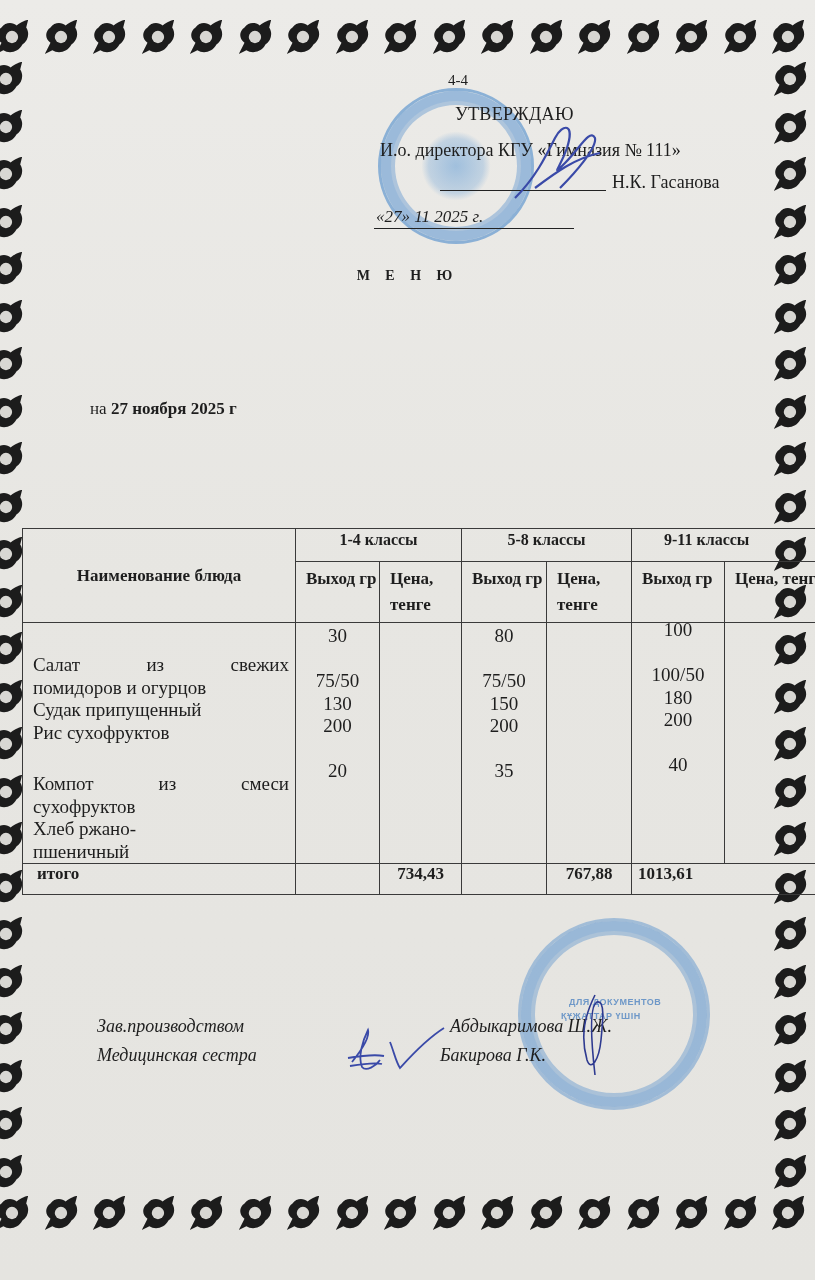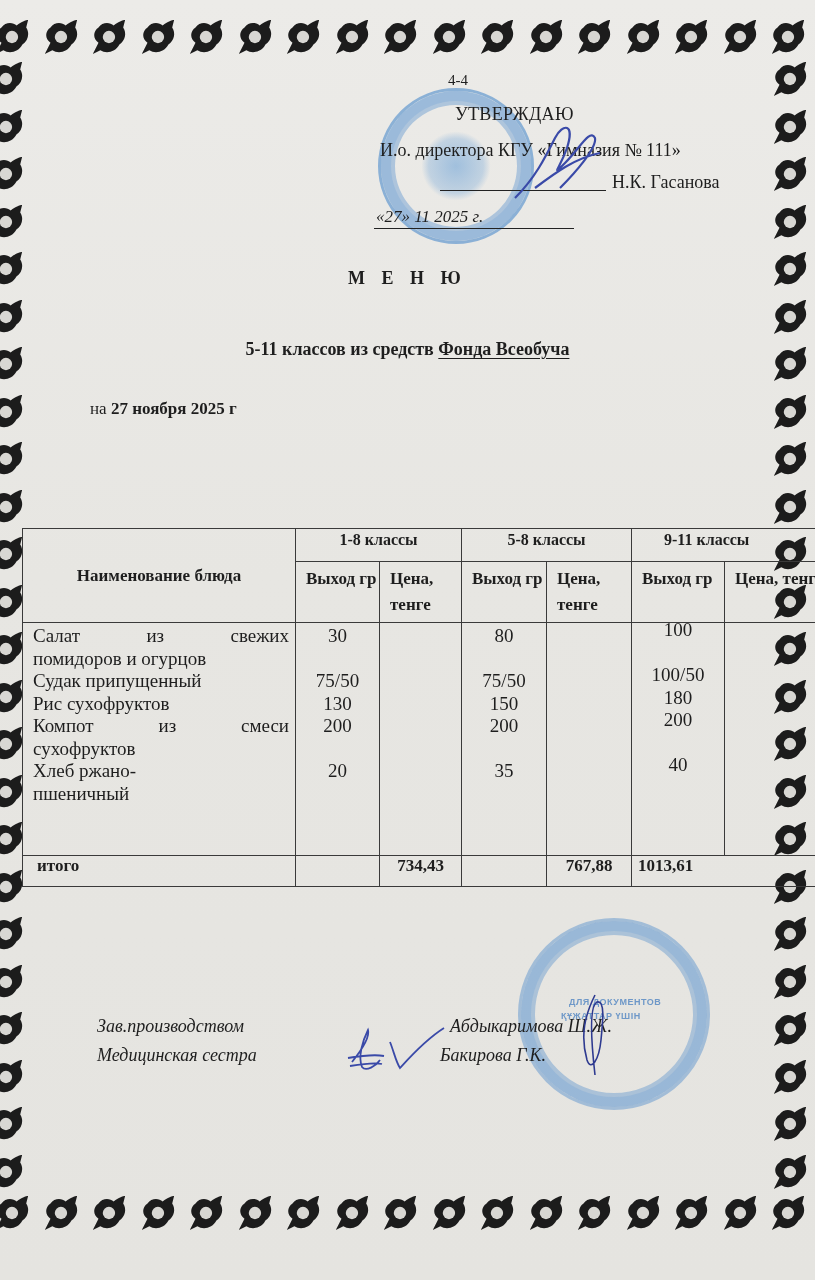--- a/index.html
+++ b/index.html
@@ -36,21 +36,21 @@
 
   .txt { position:absolute; white-space:nowrap; }
   .approve-num { left:448px; top:72px; font-size:15px; }
   .approve-title { left:455px; top:104px; font-size:18px; letter-spacing:0.3px; }
   .approve-role { left:380px; top:140px; font-size:18px; }
   .approve-line { position:absolute; left:440px; top:190px; width:166px; border-top:1.5px solid #222; }
   .approve-name { left:612px; top:172px; font-size:18px; }
   .approve-date { left:376px; top:207px; font-size:17px; font-style:italic; }
   .approve-date-line { position:absolute; left:374px; top:228px; width:200px; border-top:1.5px solid #222; }
 
-  .title-menu { left:0; width:815px; text-align:center; top:268px; font-size:18px; font-weight:bold; letter-spacing:6px; padding-left:0; }
+  .title-menu { left:0; width:815px; text-align:center; top:268px; font-size:14px; font-weight:bold; letter-spacing:6px; padding-left:0; }
   .subtitle1 { left:0; width:815px; text-align:center; top:305px; font-size:18px; font-weight:bold; }
   .subtitle2 { left:0; width:815px; text-align:center; top:339px; font-size:18px; font-weight:bold; }
   .subtitle2 u { text-underline-offset:3px; }
   .date-line { left:90px; top:399px; font-size:17px; font-weight:bold; }
   .date-line .pre { font-weight:normal; }
   .canteen { left:90px; top:455px; font-size:18px; font-weight:bold; }
 
   table.menu {
     position:absolute; left:22px; top:528px;
     border-collapse:collapse; table-layout:fixed;
@@ -58,21 +58,21 @@
   }
   table.menu td, table.menu th {
     border:1.2px solid #3a3a3a; padding:0; vertical-align:top;
   }
   table.menu th { font-weight:bold; }
   .h-name { text-align:center; vertical-align:middle !important; font-size:17px; height:90px; }
   .h-group { text-align:center; font-size:16px; height:30px; padding-top:2px !important; vertical-align:top; }
   .h-sub { text-align:left; font-size:17px; padding:4px 0 0 10px !important; line-height:26px; height:56px; }
   .dish-cell { padding:2px 6px 0 10px !important; font-size:19px; line-height:22.5px; text-align:justify; }
   .dish { display:block; }
-  .dish.justify { text-align:justify; text-align-last:justify; }
+  .dish.justify { text-align:justify; text-align-last:justify;margin-top:29px; }
   .dish.wrap-last { text-align:left; }
   .num-cell { text-align:center; font-size:19px; line-height:22.5px; padding-top:2px !important; }
   .num-cell span { display:block; height:22.5px; }
   .num-cell span.gap { height:22.5px; }
   .total-row td { height:30px; vertical-align:middle; font-weight:bold; font-size:17px; }
   .total-label { padding-left:14px !important; }
   .total-val { text-align:center; }
 
   .sig-role1 { left:97px; top:1016px; font-size:18px; font-style:italic; }
   .sig-role2 { left:97px; top:1045px; font-size:18px; font-style:italic; }
@@ -596,41 +596,38 @@
   <div class="approve-line"></div>
   <div class="txt approve-name">Н.К. Гасанова</div>
   <div class="txt approve-date">«27»    11     2025   г.</div>
   <div class="approve-date-line"></div>
 
   <svg class="sig-svg" style="left:505px; top:118px;" width="100" height="90" viewBox="0 0 100 90">
     <path d="M10 80 C30 60, 40 40, 50 20 C58 5, 70 5, 62 30 C55 50, 45 60, 60 45 C75 30, 85 10, 90 20 C92 30, 70 55, 55 70 M30 70 C50 55, 70 40, 95 35" fill="none" stroke="#3a4aa8" stroke-width="2.2"></path>
   </svg>
 
   <div class="txt title-menu">М Е Н Ю</div>
-  <div class="txt subtitle2">
-    <span>5-11 классов из средств </span><u>Фонда Всеобуча</u>
-  </div>
   <div class="txt date-line">
     <span class="pre">на </span><span>27 ноября 2025 г</span>
   </div>
 
   <table class="menu">
     <colgroup>
       <col style="width:273px">
         <col style="width:84px">
         <col style="width:82px">
         <col style="width:85px">
         <col style="width:85px">
         <col style="width:93px">
         <col style="width:138px">
     </colgroup>
     <tbody>
         <tr>
       <th rowspan="2" class="h-name">Наименование блюда</th>
-      <th colspan="2" class="h-group">1-8 классы</th>
+      <th colspan="2" class="h-group">1-4 классы</th>
       <th colspan="2" class="h-group">5-8 классы</th>
       <th colspan="2" class="h-group" style="text-align:left; padding-left:32px;">9-11 классы</th>
     </tr>
     <tr>
       <th class="h-sub" style="white-space:normal; width:60px;">Выход гр</th>
       <th class="h-sub">Цена, тенге</th>
       <th class="h-sub">Выход гр</th>
       <th class="h-sub">Цена, тенге</th>
       <th class="h-sub">Выход гр</th>
       <th class="h-sub">Цена, тенге</th>

